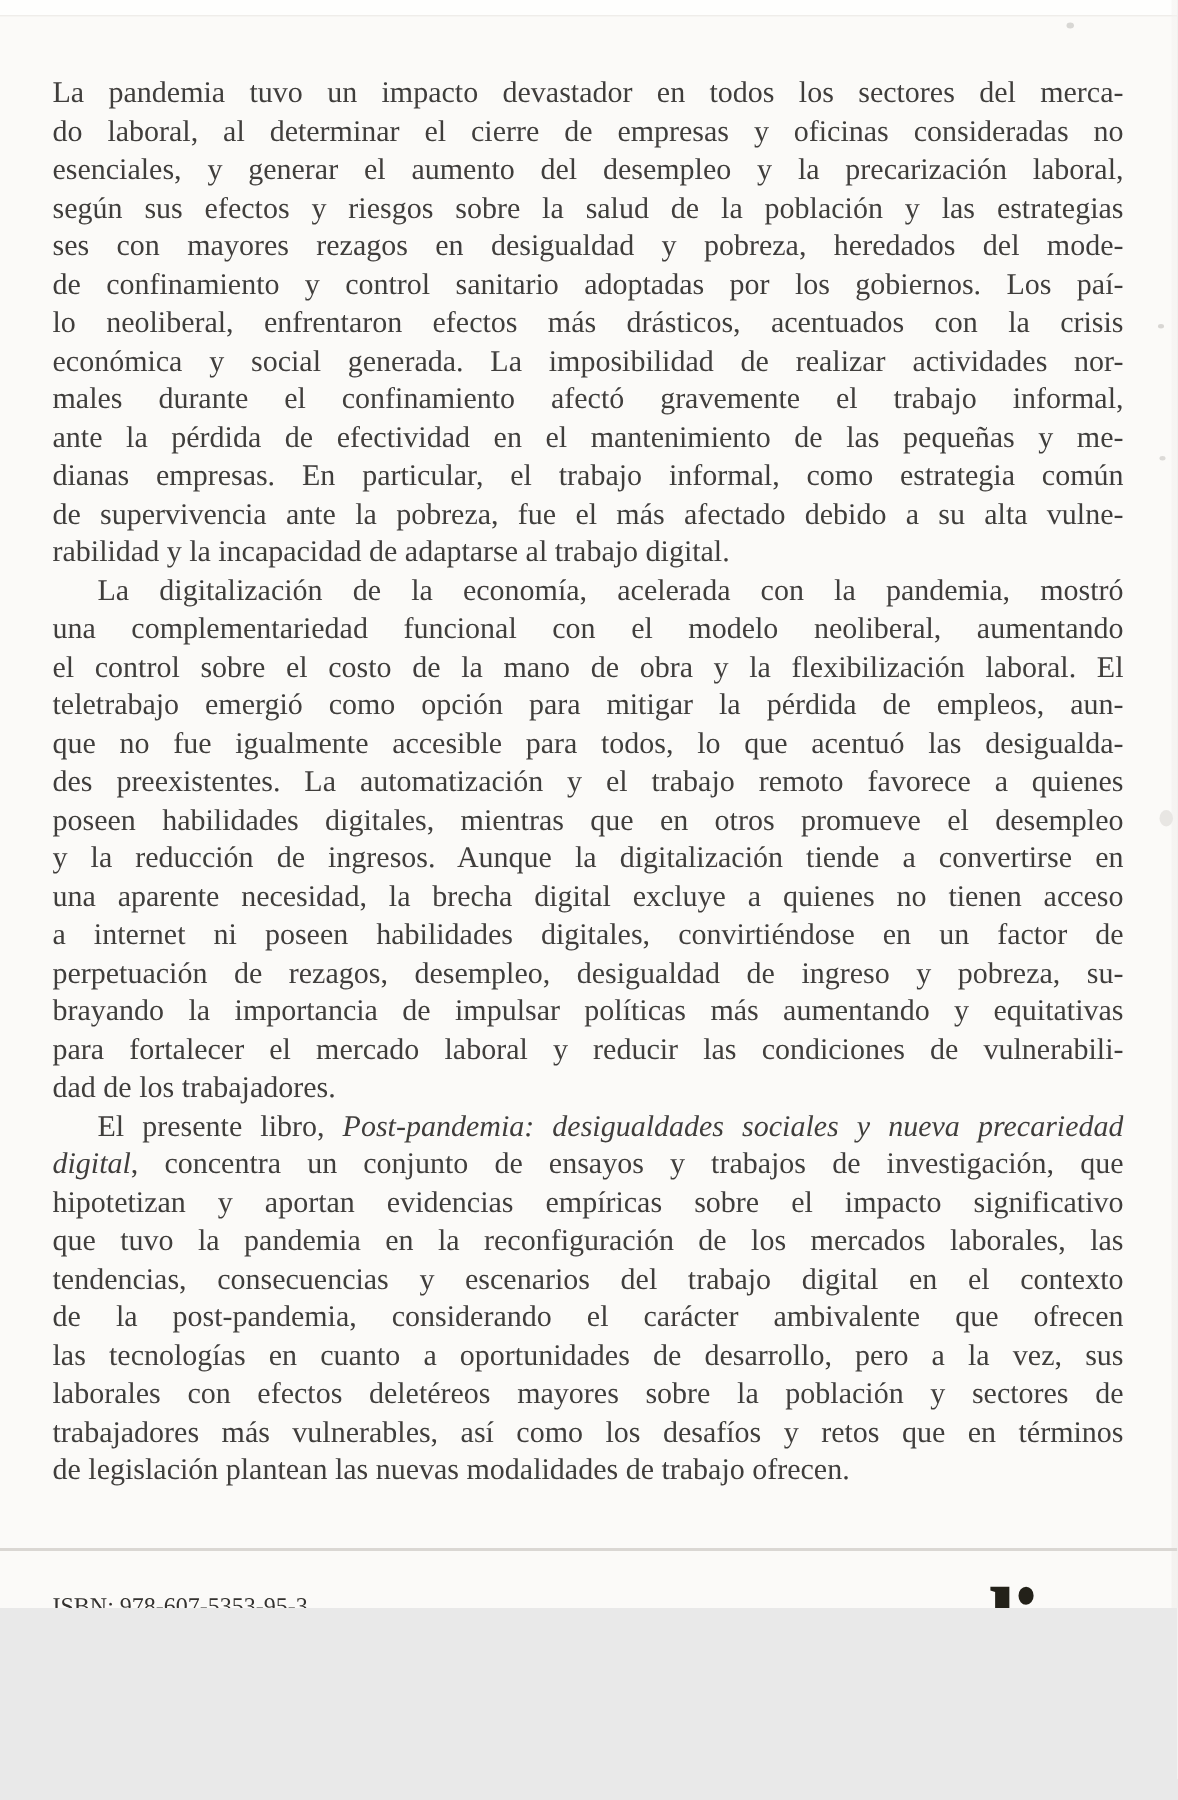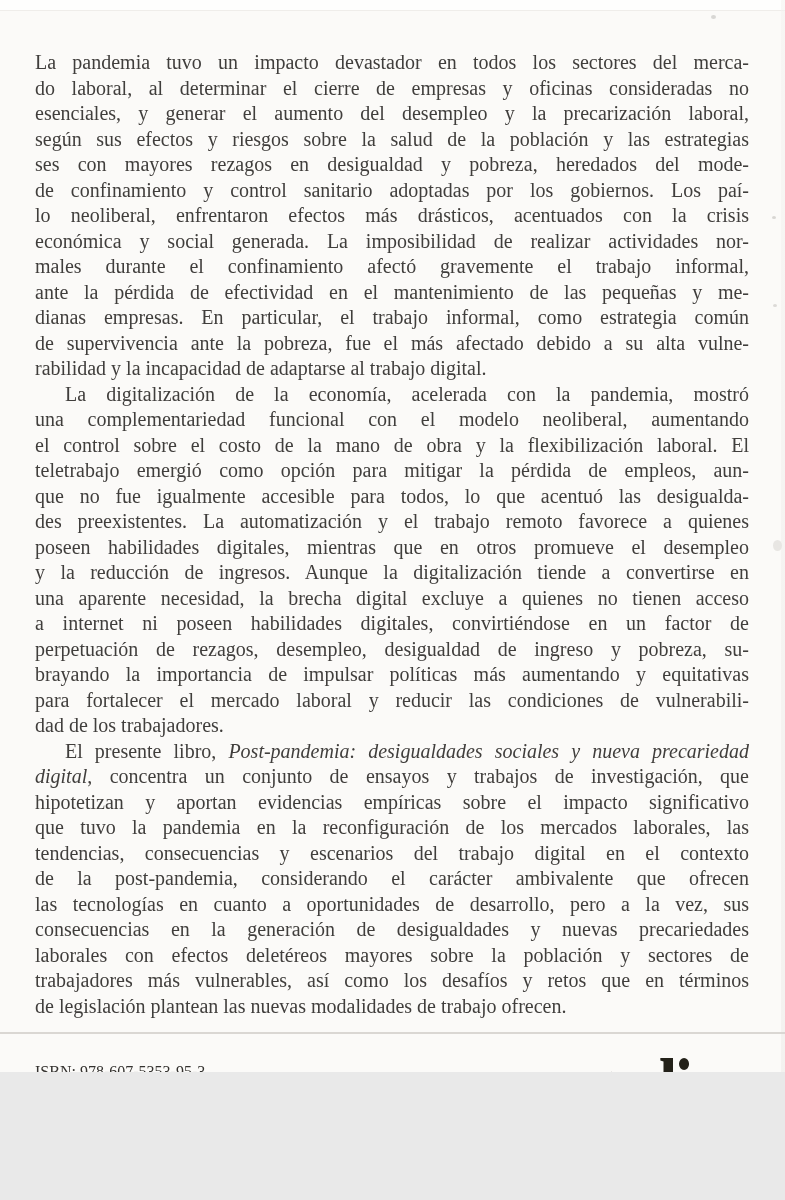--- a/index.html
+++ b/index.html
@@ -112,21 +112,20 @@
         <div class="line last"><span>dad de los trabajadores.</span></div>
       </div>
       <div>
         <div class="line indent"><span>El presente libro, </span><em>Post-pandemia: desigualdades sociales y nueva precariedad</em></div>
         <div class="line"><em>digital</em><span>, concentra un conjunto de ensayos y trabajos de investigación, que</span></div>
         <div class="line"><span>hipotetizan y aportan evidencias empíricas sobre el impacto significativo</span></div>
         <div class="line"><span>que tuvo la pandemia en la reconfiguración de los mercados laborales, las</span></div>
         <div class="line"><span>tendencias, consecuencias y escenarios del trabajo digital en el contexto</span></div>
         <div class="line"><span>de la post-pandemia, considerando el carácter ambivalente que ofrecen</span></div>
         <div class="line"><span>las tecnologías en cuanto a oportunidades de desarrollo, pero a la vez, sus</span></div>
-        <div class="line"><span>consecuencias en la generación de desigualdades y nuevas precariedades</span></div>
         <div class="line"><span>laborales con efectos deletéreos mayores sobre la población y sectores de</span></div>
         <div class="line"><span>trabajadores más vulnerables, así como los desafíos y retos que en términos</span></div>
         <div class="line last"><span>de legislación plantean las nuevas modalidades de trabajo ofrecen.</span></div>
       </div>
     </div>
 
   <div class="divider"></div>
 
   <div class="ibic-row">
     <span>IBIC: JHBL</span>

